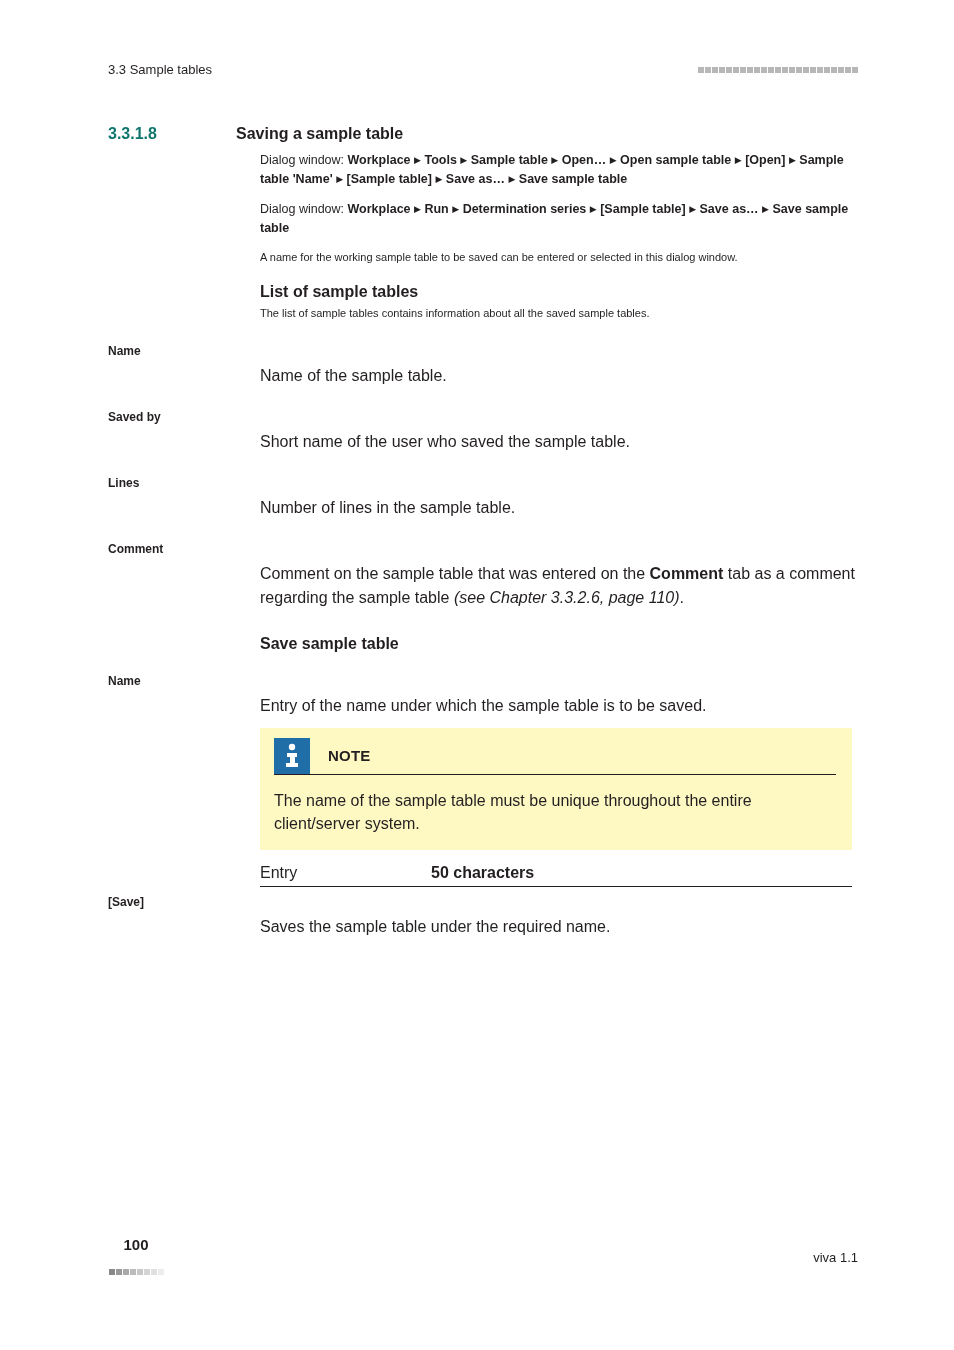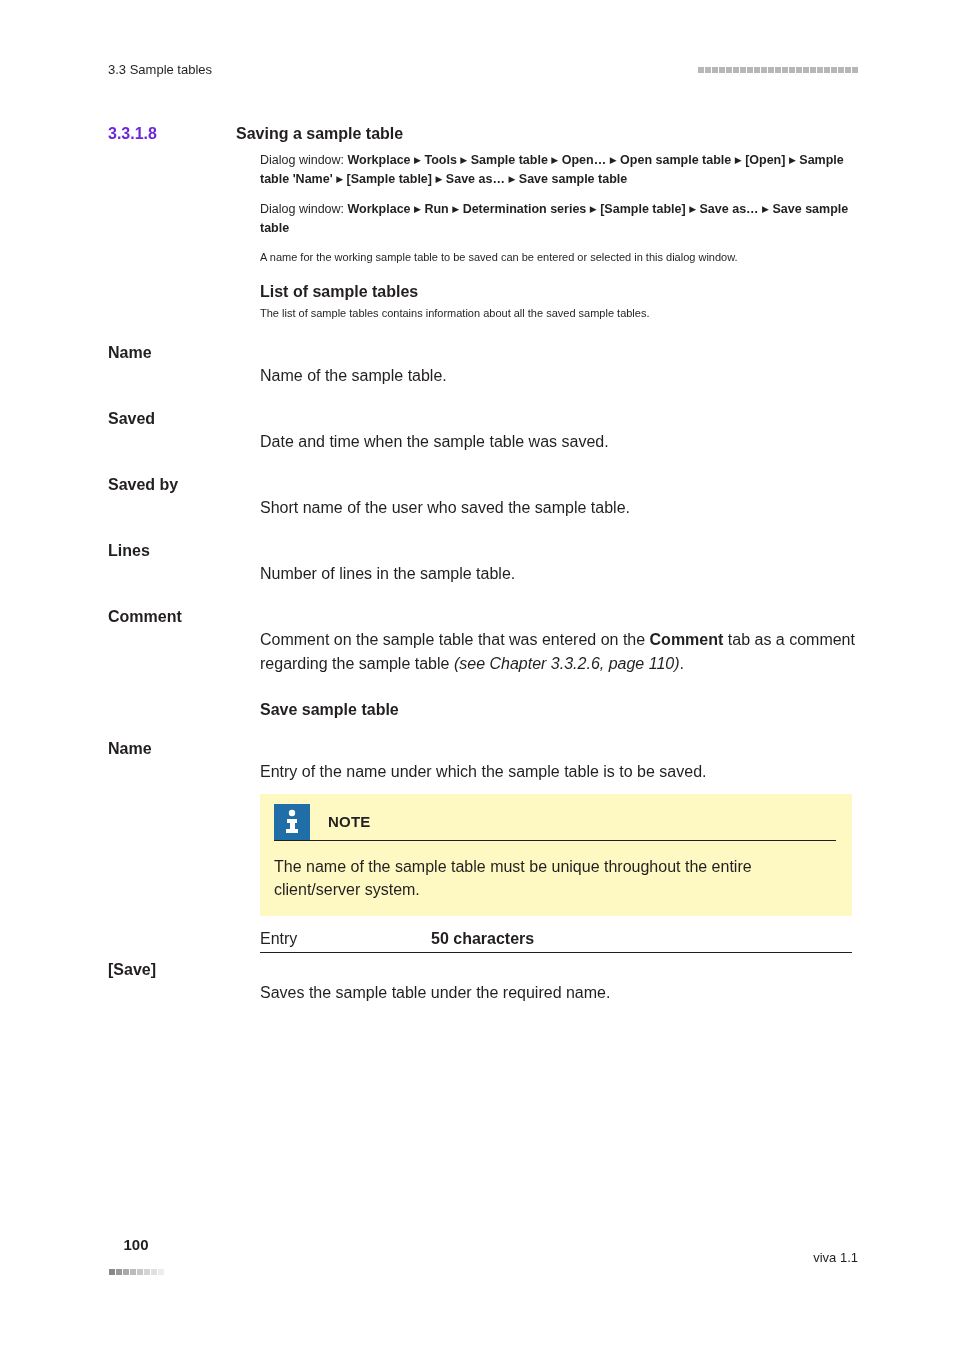--- a/index.html
+++ b/index.html
@@ -3,30 +3,30 @@
 <meta charset="utf-8">
 <style>
   * { margin: 0; padding: 0; box-sizing: border-box; }
   html, body { width: 954px; height: 1350px; background: #fff; font-family: "Segoe UI", Arial, sans-serif; color: #231f20; }
   .page { position: relative; width: 954px; height: 1336px; padding: 62px 96px 40px 108px; }
   .running-head { display: flex; justify-content: space-between; align-items: center; font-size: 13px; margin-bottom: 48px; }
   .running-left { color: #231f20; }
   .squares { display: flex; gap: 0; }
   .squares span { width: 6px; height: 6px; background: #b7b7b7; margin-left: 1px; display: inline-block; }
   .sec-row { display: flex; align-items: baseline; margin-bottom: 8px; }
-  .sec-num { color: #6d28d9; font-weight: 700; font-size: 16px; width: 128px; flex: 0 0 128px; }
+  .sec-num { color: #0f766e; font-weight: 700; font-size: 16px; width: 128px; flex: 0 0 128px; }
   .sec-title { color: #231f20; font-weight: 700; font-size: 16px; }
   .indent-block { margin-left: 152px; margin-right: 6px; }
   .dialog { font-size: 12.5px; line-height: 1.55; margin-bottom: 10px; }
   .dialog .b { font-weight: 700; }
   .tri { font-size: 9px; position: relative; top: -1px; }
   .para { font-size: 11px; line-height: 1.5; margin-top: 8px; margin-bottom: 8px; }
   .subhead { font-weight: 700; font-size: 16px; margin-top: 18px; margin-bottom: 4px; }
   .field-row { display: flex; margin-top: 22px; }
-  .field-label { width: 152px; flex: 0 0 152px; font-weight: 700; font-size: 16px; }
+  .field-label { width: 152px; flex: 0 0 152px; font-weight: 700; font-size: 12px; }
   .field-body { flex: 1; font-size: 16px; line-height: 1.5; }
   .field-body .first { margin-top: 20px; }
   .ital { font-style: italic; }
   .bold { font-weight: 700; }
   .note-box { background: #fef9c3; padding: 10px 16px 14px 14px; margin-top: 10px; margin-left: 152px; margin-right: 6px; }
   .note-head-row { display: flex; align-items: center; border-bottom: 1px solid #231f20; margin-bottom: 14px; padding-bottom: 0; }
   .note-icon { width: 36px; height: 36px; background: #1f6ea8; display: flex; align-items: center; justify-content: center; margin-right: 18px; }
   .note-title { font-weight: 700; font-size: 15px; letter-spacing: 0.2px; }
   .note-body { font-size: 16px; line-height: 1.48; }
   .entry-row { display: flex; border-bottom: 1px solid #231f20; margin-left: 152px; margin-right: 6px; margin-top: 14px; padding-bottom: 4px; font-size: 16px; gap: 11px; }
@@ -89,26 +89,20 @@
     <div class="para" style="margin-top:4px;">The list of sample tables contains information about all the saved sample tables.</div>
   </div>
 
   <div class="field-row">
     <div class="field-label">Name</div>
     <div class="field-body">
         <div class="first">Name of the sample table.</div>
       </div>
   </div>
 
-  <div class="field-row">
-    <div class="field-label">Saved</div>
-    <div class="field-body">
-        <div class="first">Date and time when the sample table was saved.</div>
-      </div>
-  </div>
 
   <div class="field-row">
     <div class="field-label">Saved by</div>
     <div class="field-body">
         <div class="first">Short name of the user who saved the sample table.</div>
       </div>
   </div>
 
   <div class="field-row">
     <div class="field-label">Lines</div>

